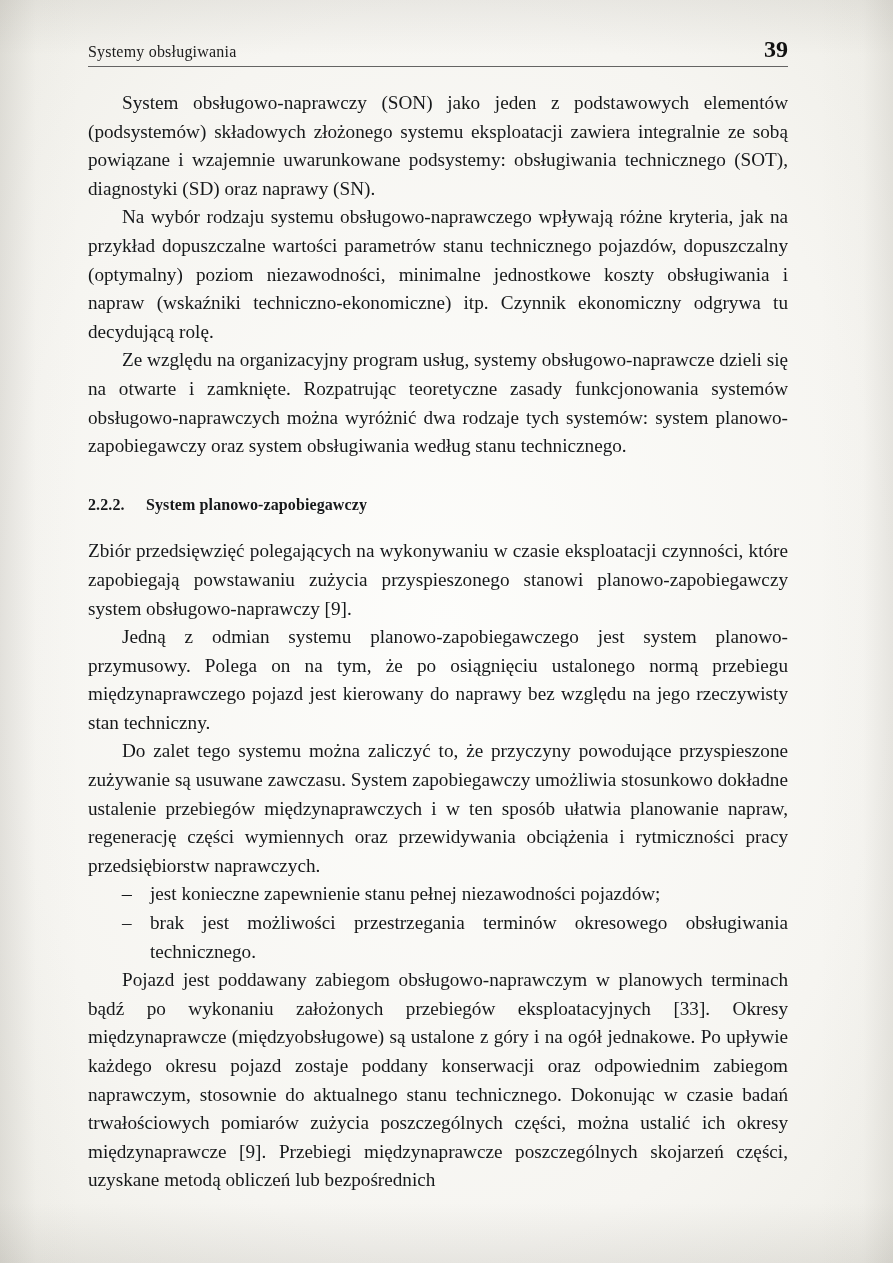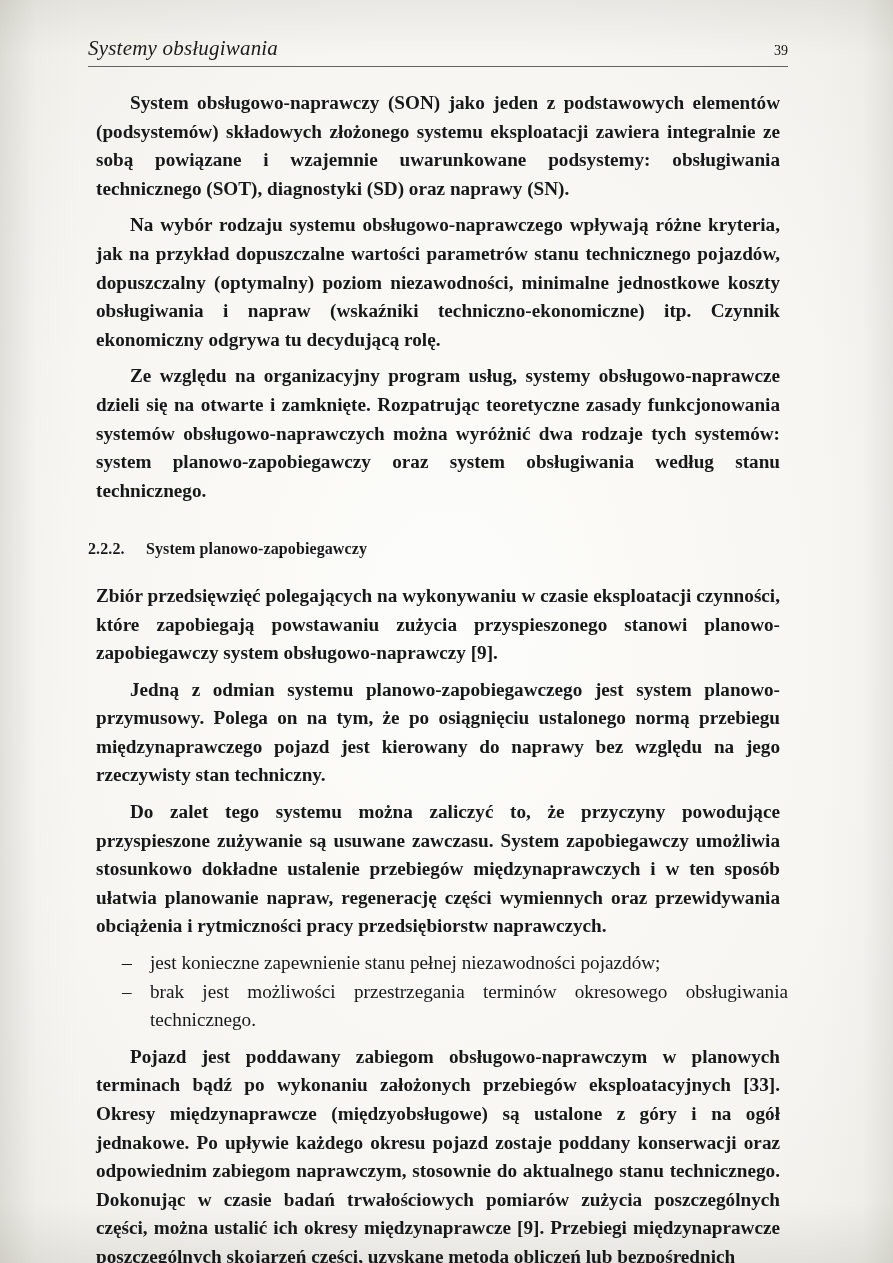--- a/index.html
+++ b/index.html
@@ -39,50 +39,48 @@
     top: 36px;
     width: 700px;
   }
   .running-head {
     display: flex;
     align-items: baseline;
     justify-content: space-between;
     height: 26px;
   }
   .running-head .title {
-    font-style: italic;
-    font-size: 21px;
+    font-size: 16px;
     letter-spacing: 0.2px;
     color: #1b1b1b;
     text-align: right;
   }
   .running-head .folio {
-    font-weight: normal;
-    font-size: 14px;
+    font-weight: bold;
+    font-size: 24px;
     color: #111;
   }
   .rule {
     margin-top: 4px;
     border-top: 1.3px solid #4a4a4a;
     width: 100%;
     opacity: 0.85;
   }
   .body-text {
     margin-top: 22px;
     font-size: 19.2px;
     line-height: 28.6px;
     text-align: justify;
     text-justify: inter-word;
     hyphens: manual;
     color: #16181a;
   }
   p.para {
-    margin: 8px;
+    margin: 0;
     text-indent: 34px;
-    font-weight: bold;
   }
   p.para.noindent {
     text-indent: 0;
   }
   h2.section-heading {
     margin: 30px 0 18px 0;
     font-size: 16px;
     font-weight: bold;
     letter-spacing: 0.1px;
   }

